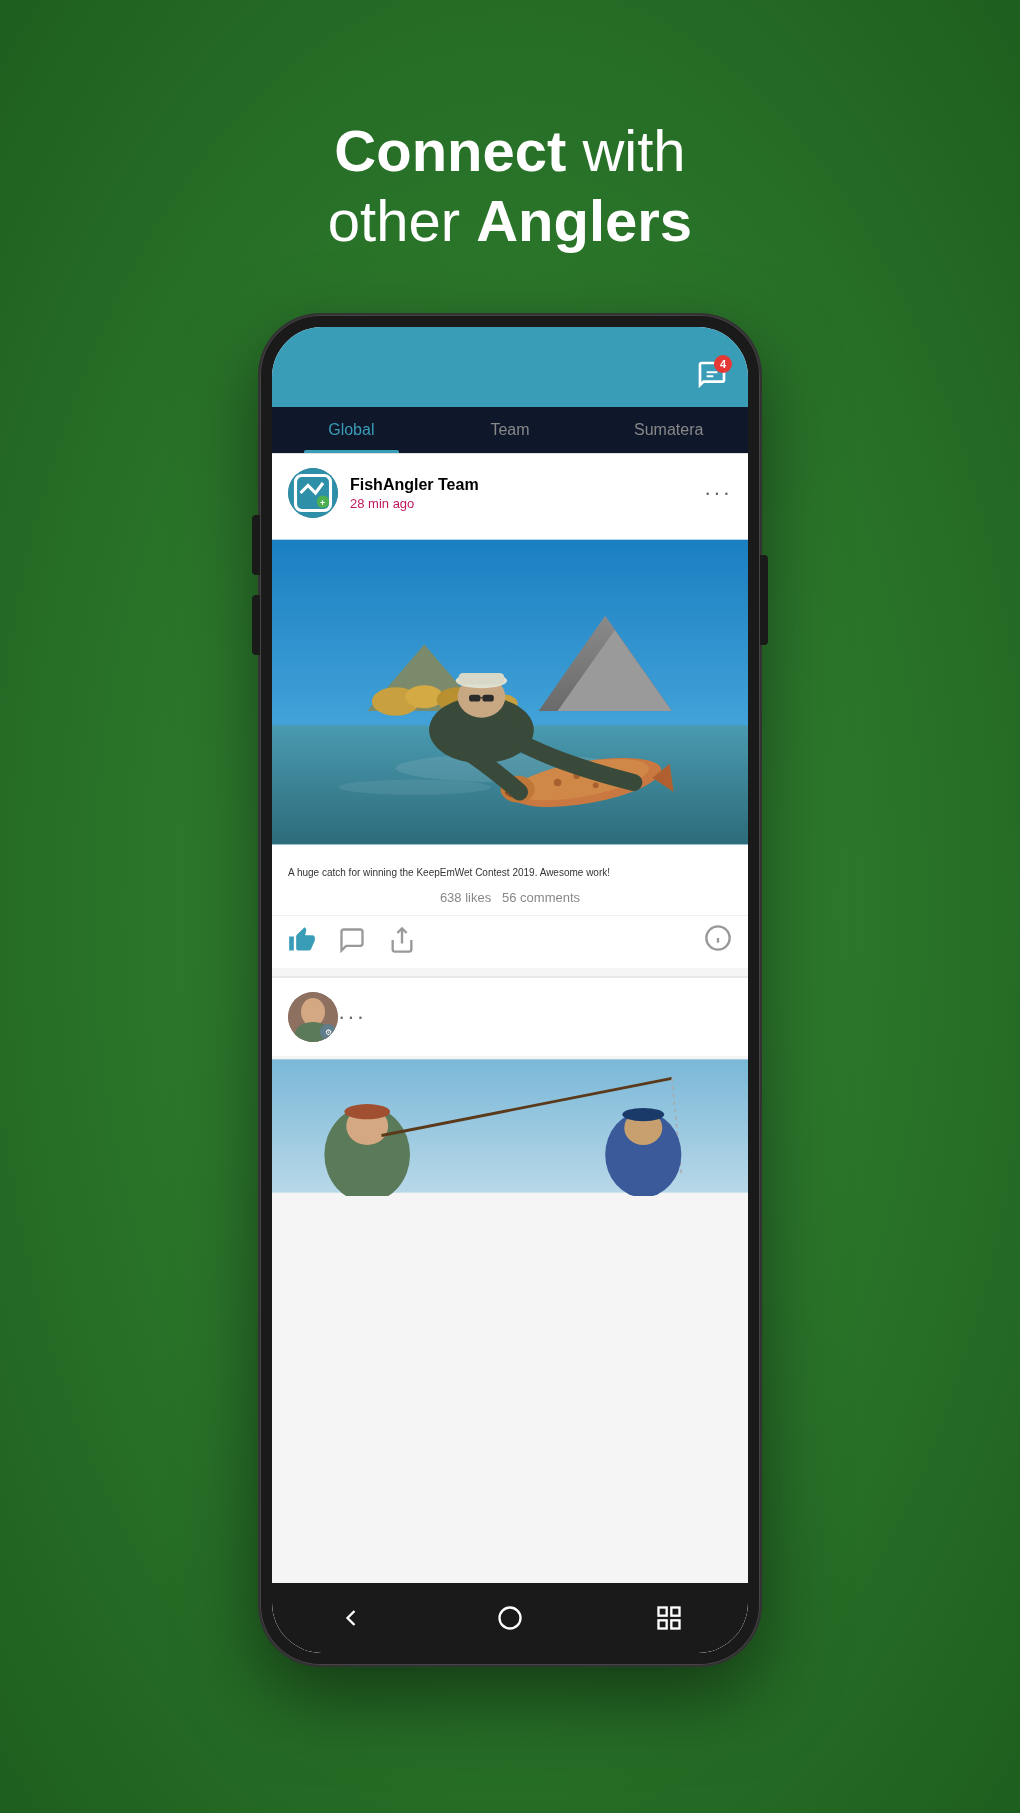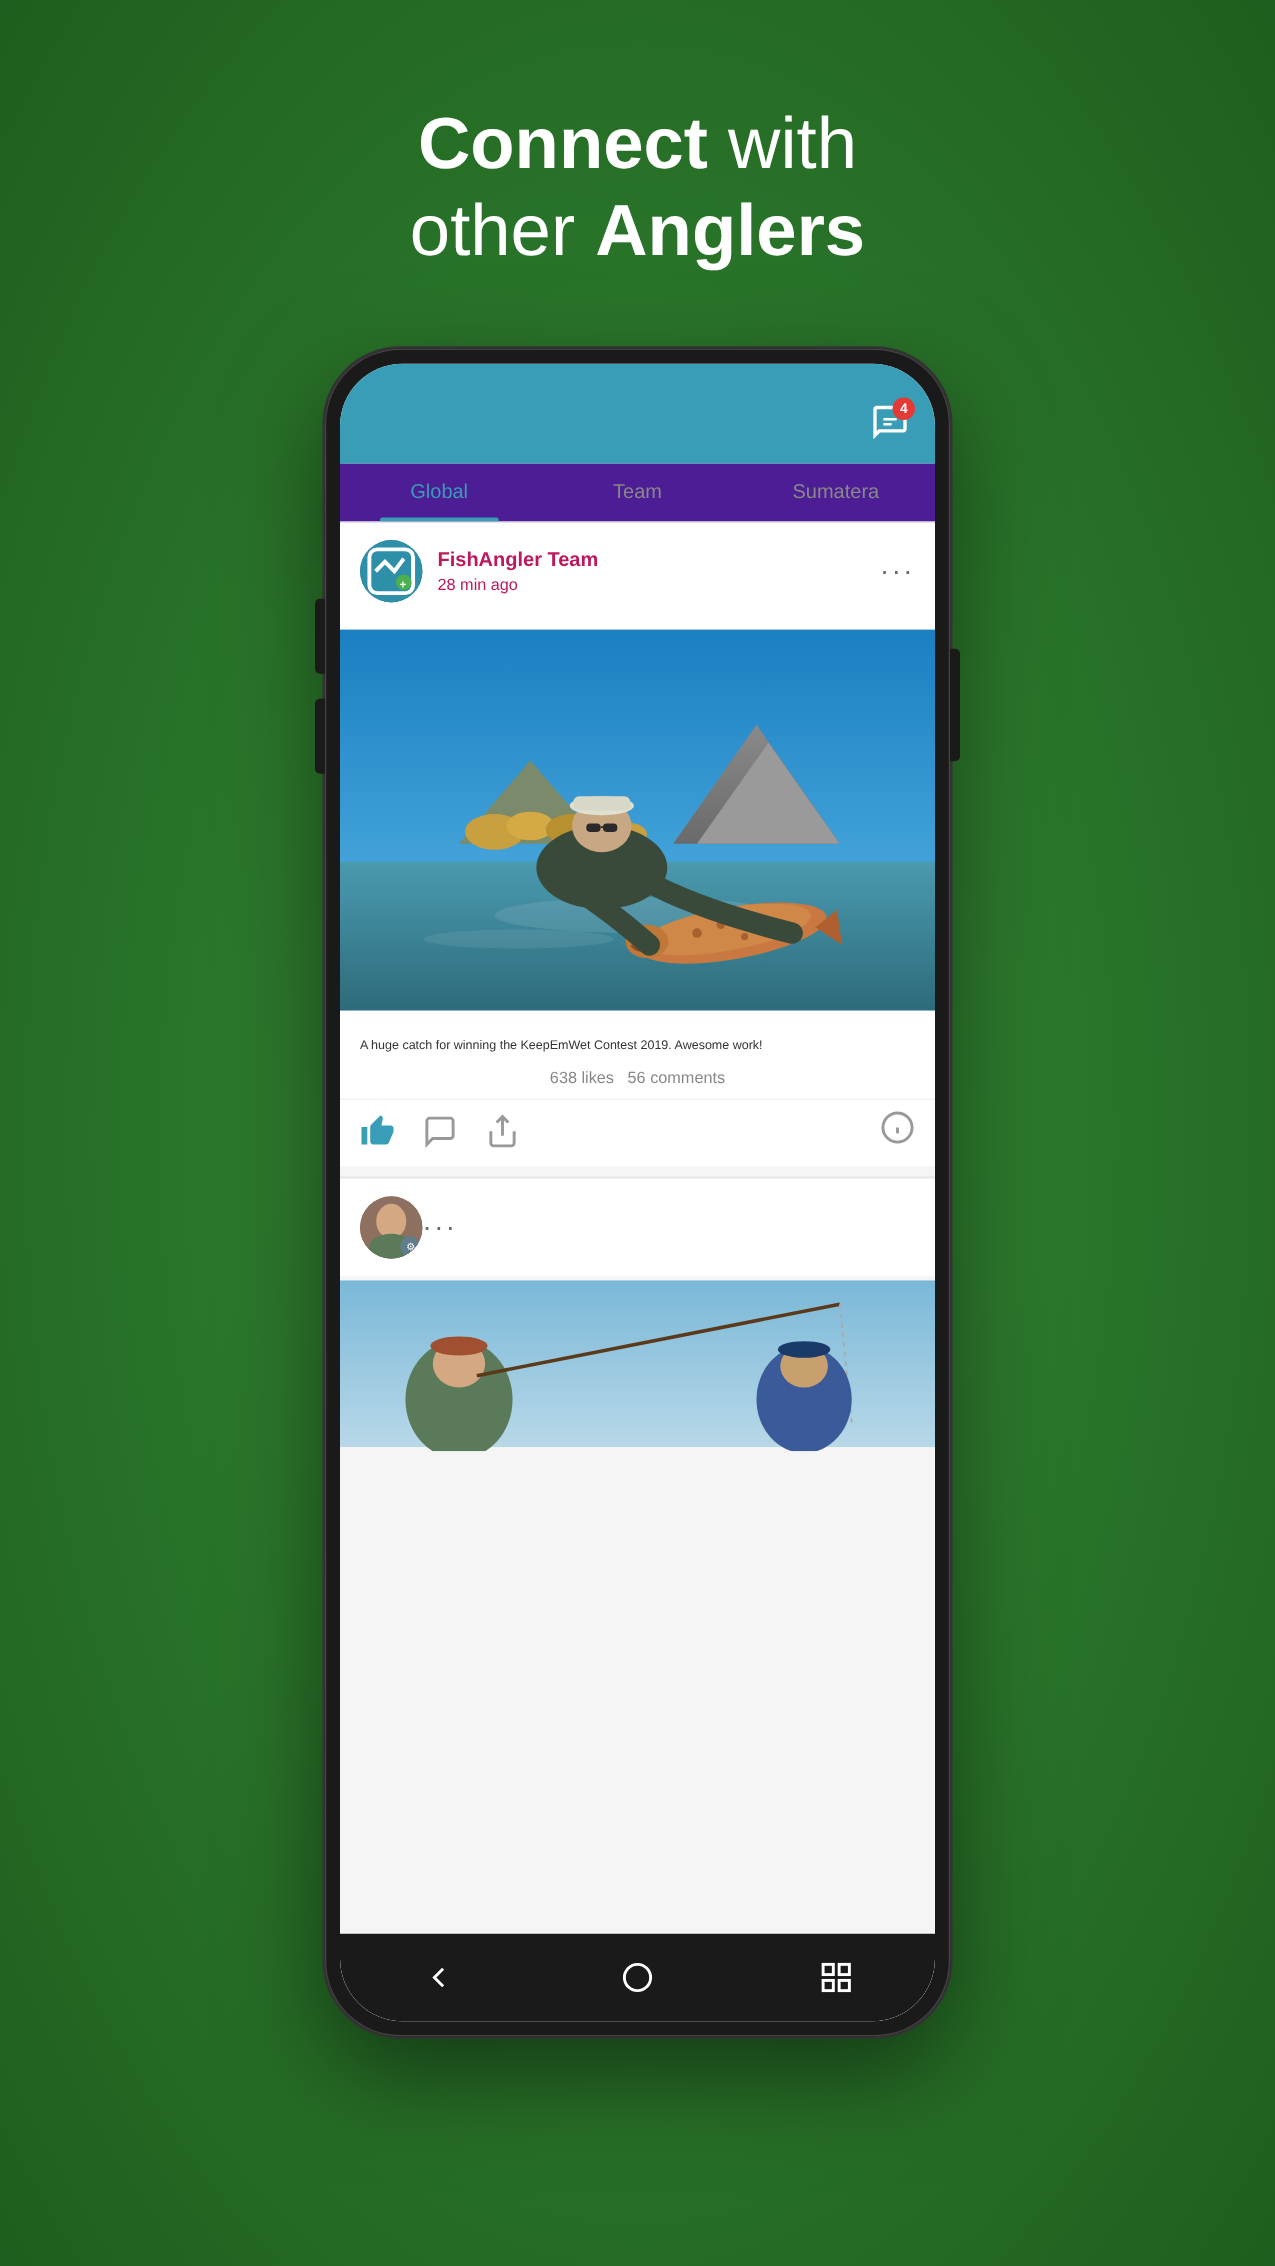--- a/index.html
+++ b/index.html
@@ -9,21 +9,21 @@
       height: 1813px;
       background: radial-gradient(ellipse at center, #3a9a3a 0%, #2d7a2d 40%, #1e5e1e 100%);
       display: flex;
       flex-direction: column;
       align-items: center;
       font-family: 'Arial', sans-serif;
       overflow: hidden;
     }
 
     .headline {
-      margin-top: 80px;
+      margin-top: 116px;
       text-align: center;
       color: white;
       font-size: 58px;
       line-height: 1.2;
       font-weight: 400;
       width: 600px;
     }
 
     .headline strong {
       font-weight: 800;
@@ -113,21 +113,21 @@
       height: 18px;
       border-radius: 50%;
       display: flex;
       align-items: center;
       justify-content: center;
     }
 
     
     .tabs {
       display: flex;
-      background: #4c1d95;
+      background: #0f172a;
       border-bottom: 1px solid #e0e0e0;
       flex-shrink: 0;
     }
 
     .tab {
       flex: 1;
       text-align: center;
       padding: 14px 0;
       font-size: 16px;
       color: #888;
@@ -191,21 +191,21 @@
     }
 
     .post-meta {
       flex: 1;
       margin-left: 12px;
     }
 
     .post-username {
       font-weight: 700;
       font-size: 16px;
-      color: #be185d;
+      color: #000000;
     }
 
     .post-time {
       font-size: 13px;
       color: #be185d;
       margin-top: 2px;
     }
 
     .more-btn {
       color: #666;

